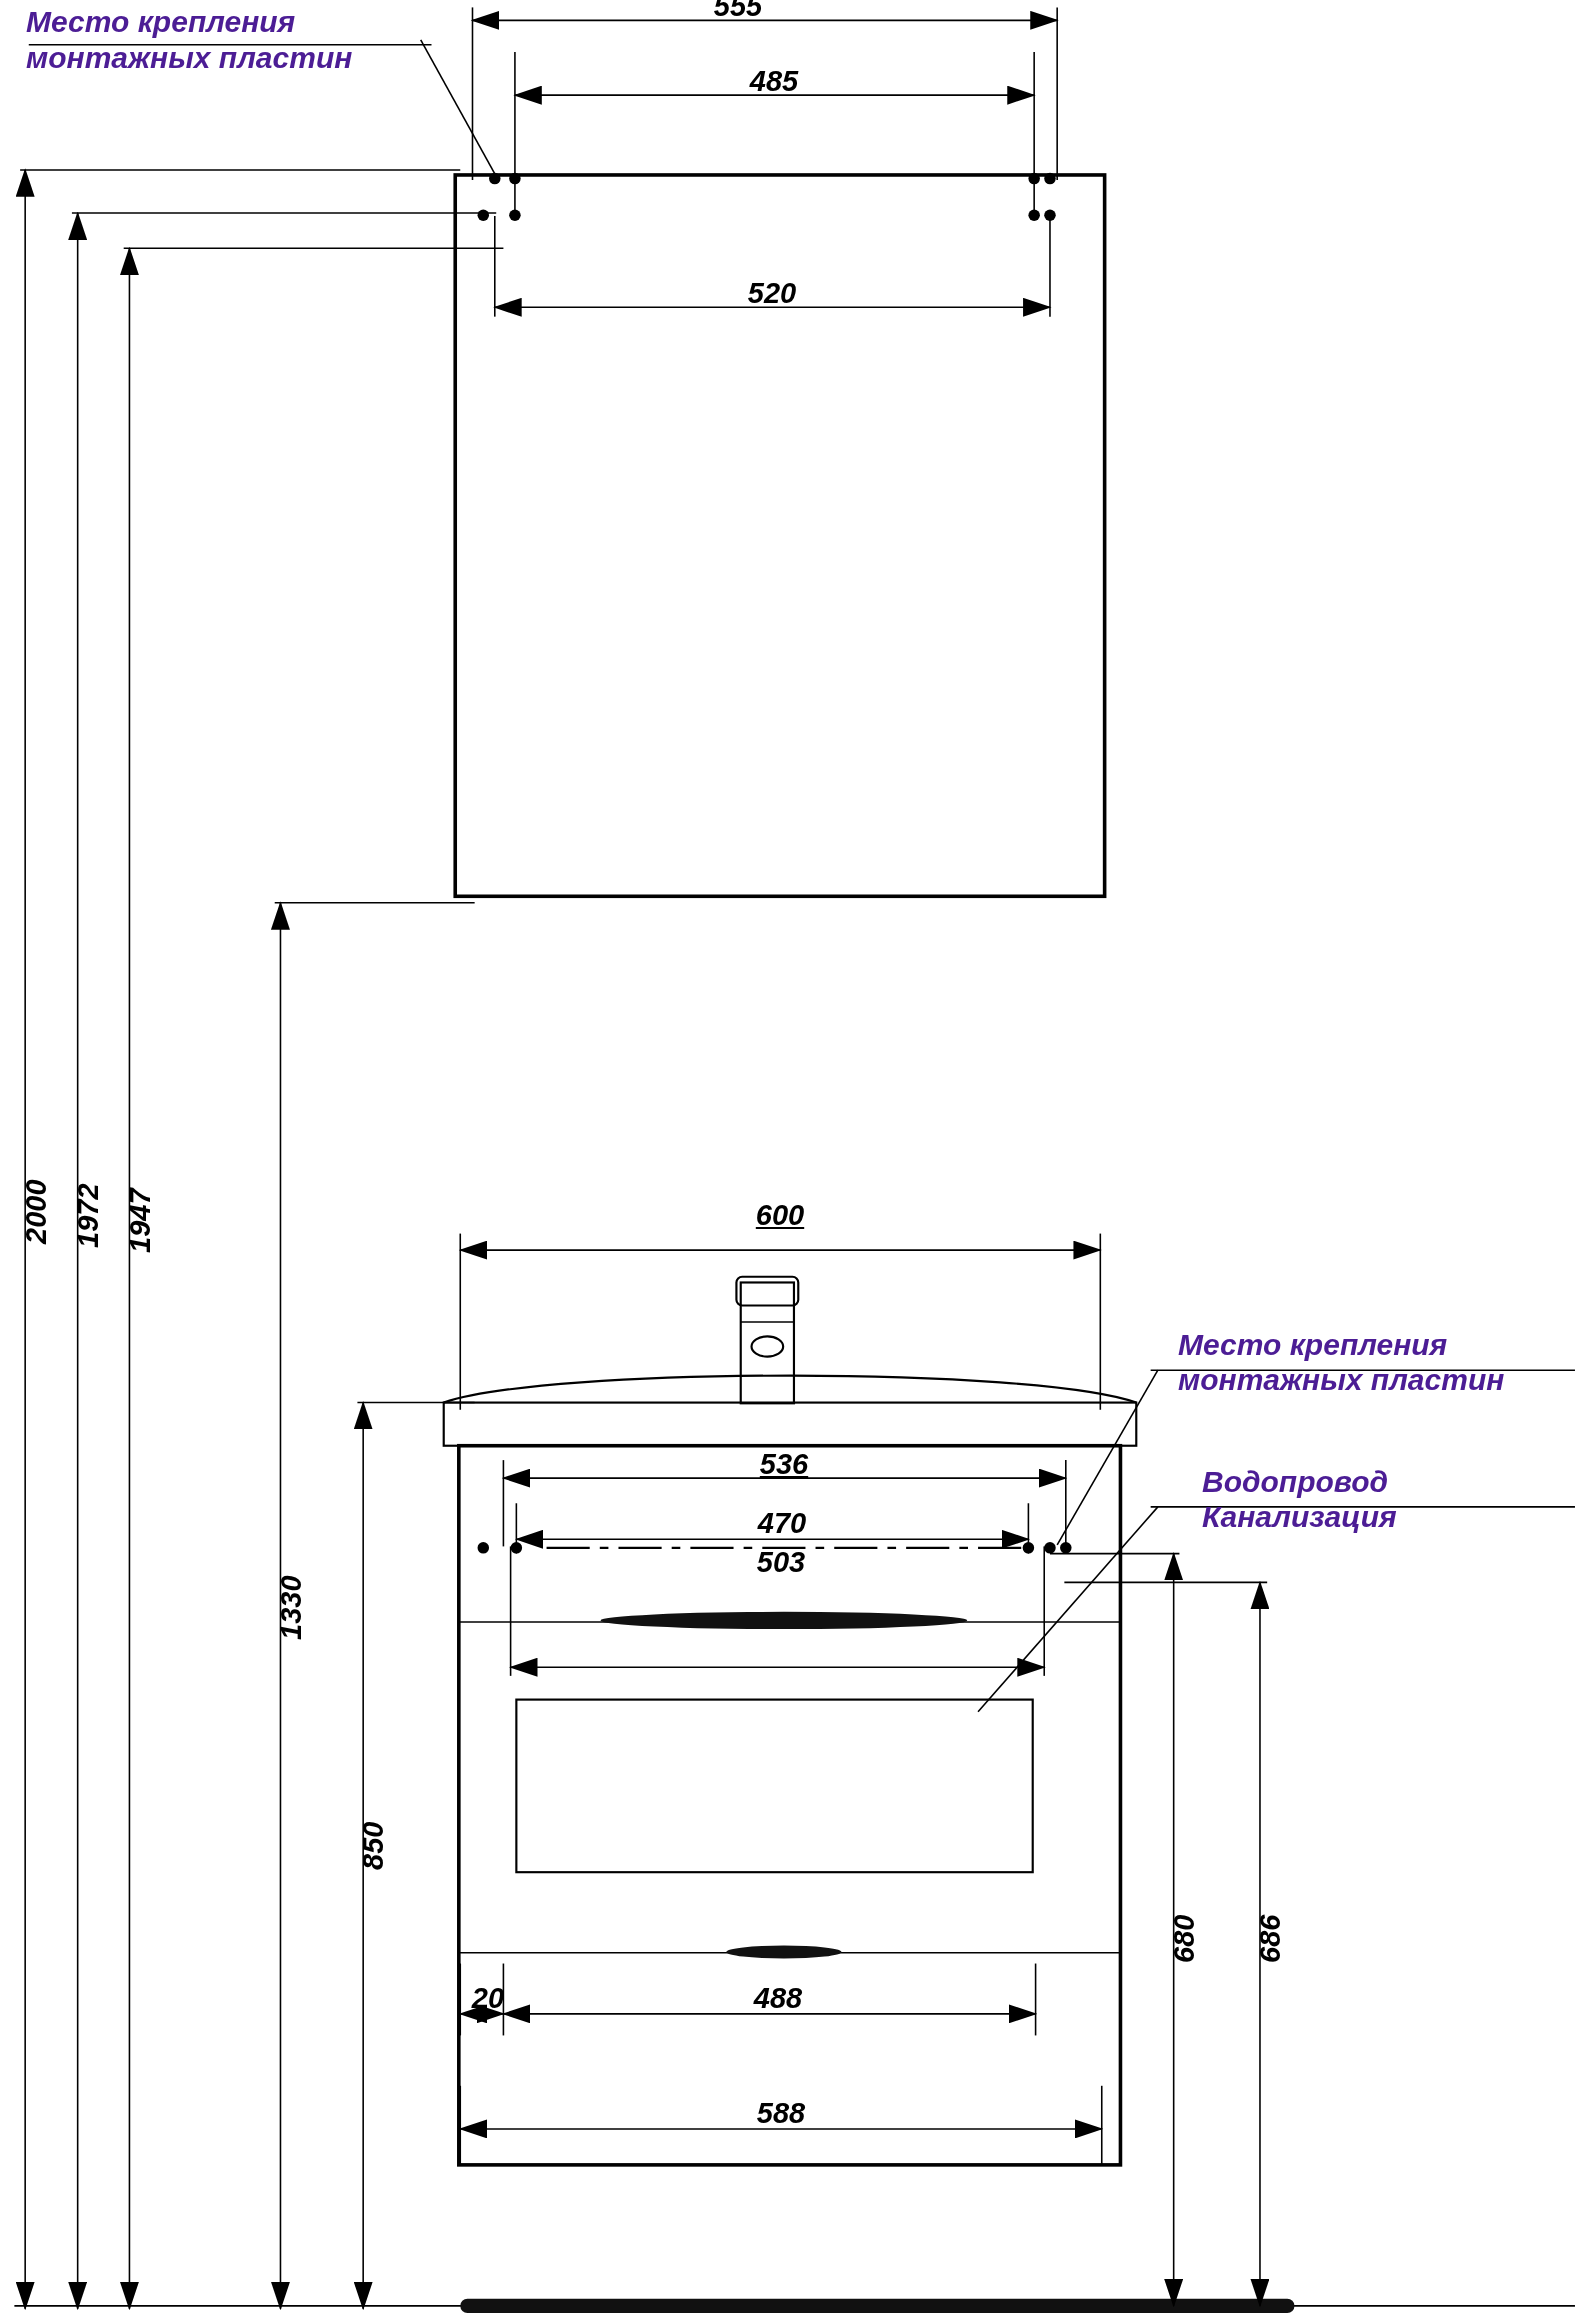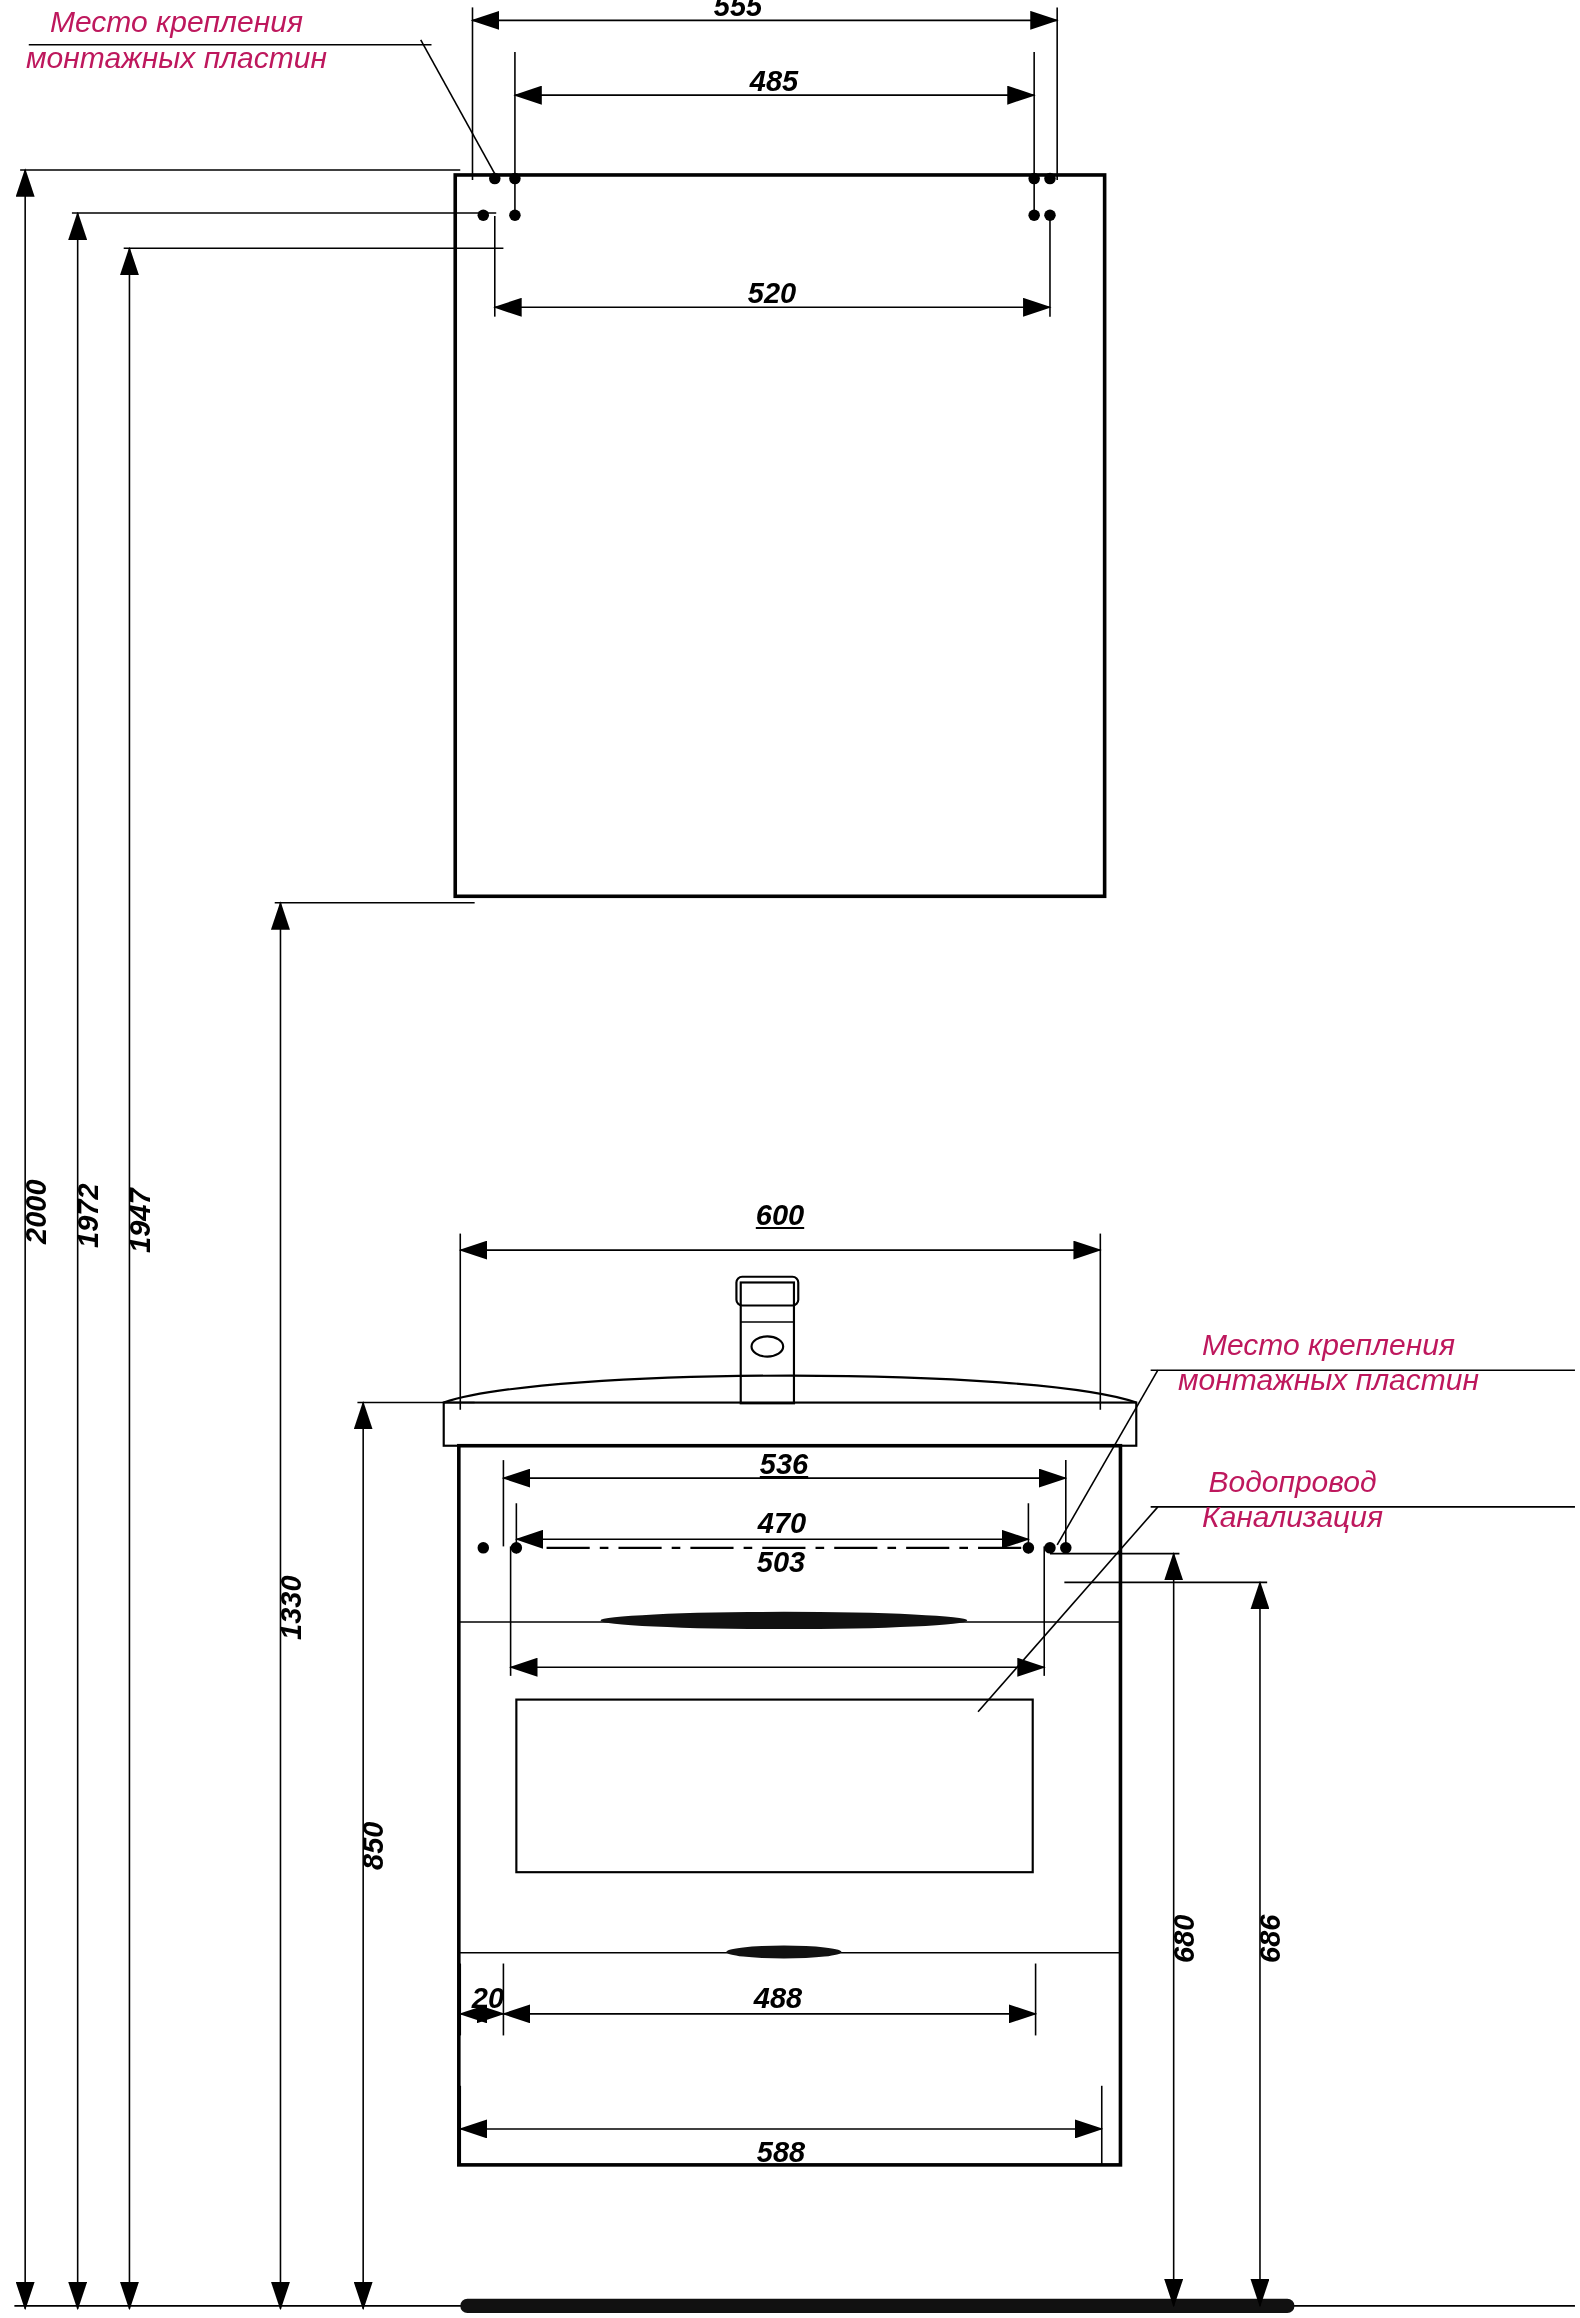--- a/index.html
+++ b/index.html
@@ -14,25 +14,24 @@
     position: relative;
     width: 1580px;
     height: 2319px;
     background: #ffffff;
     overflow: hidden;
   }
   .lbl {
     position: absolute;
     font-family: "Liberation Sans", sans-serif;
     font-style: italic;
-    font-weight: normal;
-    color: #be185d;
+    font-weight: bold;
+    color: #4c1d95;
     white-space: nowrap;
     line-height: 1.18;
-    text-align: center;
   }
   .dim {
     position: absolute;
     font-family: "Liberation Sans", sans-serif;
     font-style: italic;
     font-weight: bold;
     font-size: 29px;
     color: #000000;
     white-space: nowrap;
   }
@@ -244,21 +243,21 @@
 
   <div class="dim" style="left:738px; top:-10px; transform:translateX(-50%);">555</div>
   <div class="dim" style="left:774px; top:65px; transform:translateX(-50%);">485</div>
   <div class="dim" style="left:772px; top:277px; transform:translateX(-50%);">520</div>
   <div class="dim" style="left:780px; top:1199px; transform:translateX(-50%);text-decoration:underline;">600</div>
   <div class="dim" style="left:784px; top:1448px; transform:translateX(-50%);text-decoration:underline;">536</div>
   <div class="dim" style="left:782px; top:1507px; transform:translateX(-50%);">470</div>
   <div class="dim" style="left:781px; top:1546px; transform:translateX(-50%);">503</div>
   <div class="dim" style="left:488px; top:1982px; transform:translateX(-50%);">20</div>
   <div class="dim" style="left:778px; top:1982px; transform:translateX(-50%);">488</div>
-  <div class="dim" style="left:781px; top:2097px; transform:translateX(-50%);margin-top:39px;">588</div>
+  <div class="dim" style="left:781px; top:2097px; transform:translateX(-50%);">588</div>
 
   <div class="dim vert" style="left:20px; top:1244px;">2000</div>
   <div class="dim vert" style="left:72px; top:1248px;">1972</div>
   <div class="dim vert" style="left:124px; top:1253px;">1947</div>
   <div class="dim vert" style="left:275px; top:1640px;">1330</div>
   <div class="dim vert" style="left:357px; top:1870px;">850</div>
   <div class="dim vert" style="left:1168px; top:1963px;">680</div>
   <div class="dim vert" style="left:1254px; top:1963px;">686</div>
 
 </div>

